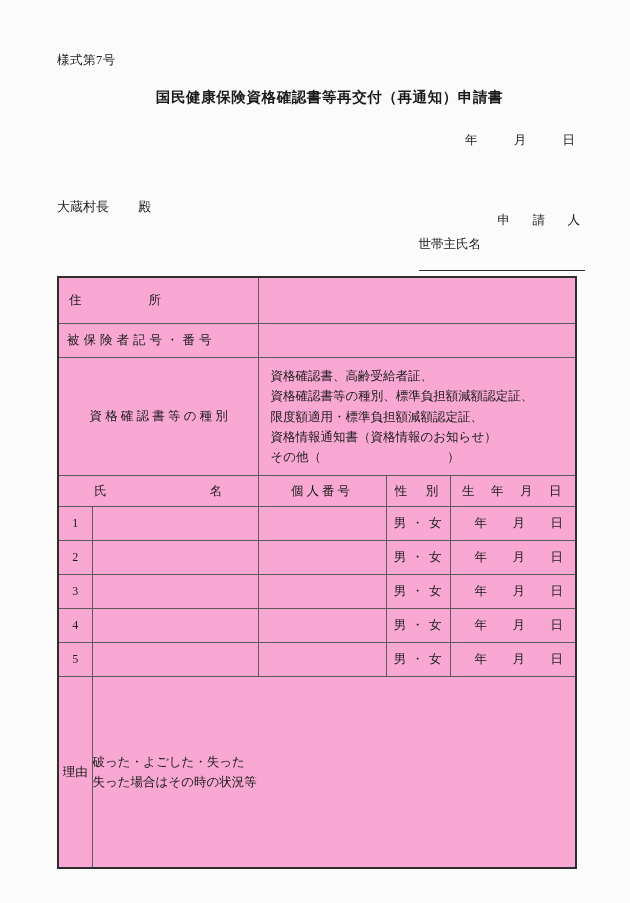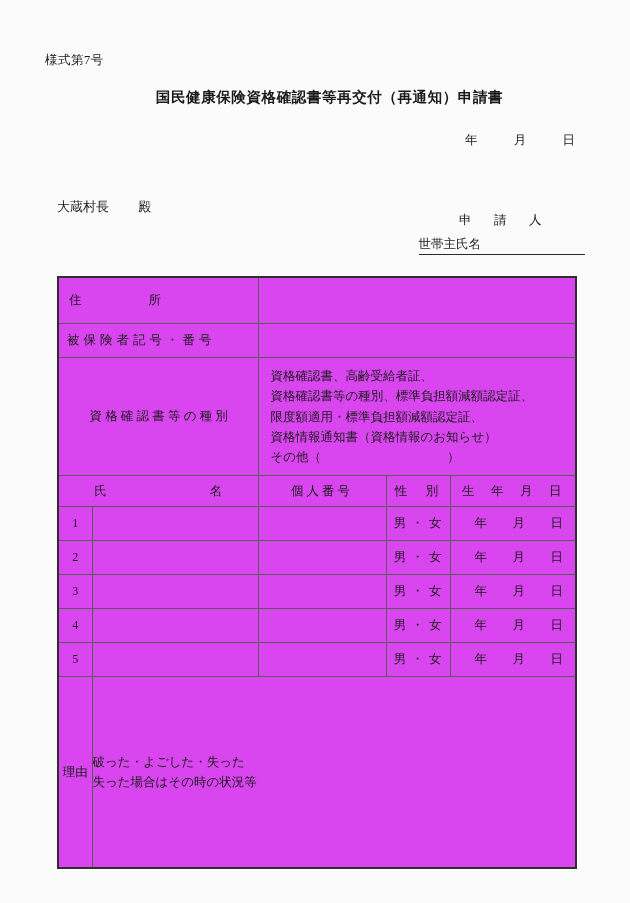--- a/index.html
+++ b/index.html
@@ -17,21 +17,21 @@
   }
 
   .page {
     position: absolute;
     inset: 0;
   }
 
   
   .form-number {
     position: absolute;
-    left: 45px;
+    left: 57px;
     top: 52px;
     font-size: 12.5px;
     letter-spacing: 0.5px;
     white-space: nowrap;
   }
 
   .doc-title {
     position: absolute;
     left: 0;
     right: 0;
@@ -63,36 +63,36 @@
     white-space: nowrap;
     margin-top: 24px;
   }
   .addressee .honorific { margin-left: 26px; }
 
   .applicant-block {
     position: absolute;
     right: 45px;
     top: 212px;
     font-size: 12.5px;
-    text-align: center;
+    text-align: right;
   }
   .applicant-label {
     letter-spacing: 5px;
     padding-left: 2px;
     white-space: nowrap;
   }
   .householder-row {
     margin-top: 7px;
     white-space: nowrap;
     display: flex;
     align-items: flex-end;
   }
   .householder-label {
     border-bottom: 1px solid #2a2a2a;
-    padding-bottom: 1px;
+    padding-bottom: 17px;
     white-space: nowrap;
   }
   .householder-rule {
     border-bottom: 1px solid #2a2a2a;
     width: 104px;
     height: 15px;
   }
 
   
   .form-table {
@@ -101,21 +101,21 @@
     top: 276px;
     width: 518px;
     border-collapse: collapse;
     table-layout: fixed;
     font-size: 12.5px;
   }
   .form-table td {
     border: 1px solid #5a5a5a;
     padding: 0;
     vertical-align: middle;
-    background: #d946ef;
+    background: #f9a8d4;
   }
   .form-table .outer-top { border-top: 2px solid #2e2e2e; }
   .form-table .outer-bottom { border-bottom: 2px solid #2e2e2e; }
   .form-table .outer-left { border-left: 2px solid #2e2e2e; }
   .form-table .outer-right { border-right: 2px solid #2e2e2e; }
 
   .lbl {
     padding: 0 8px;
     white-space: nowrap;
   }

